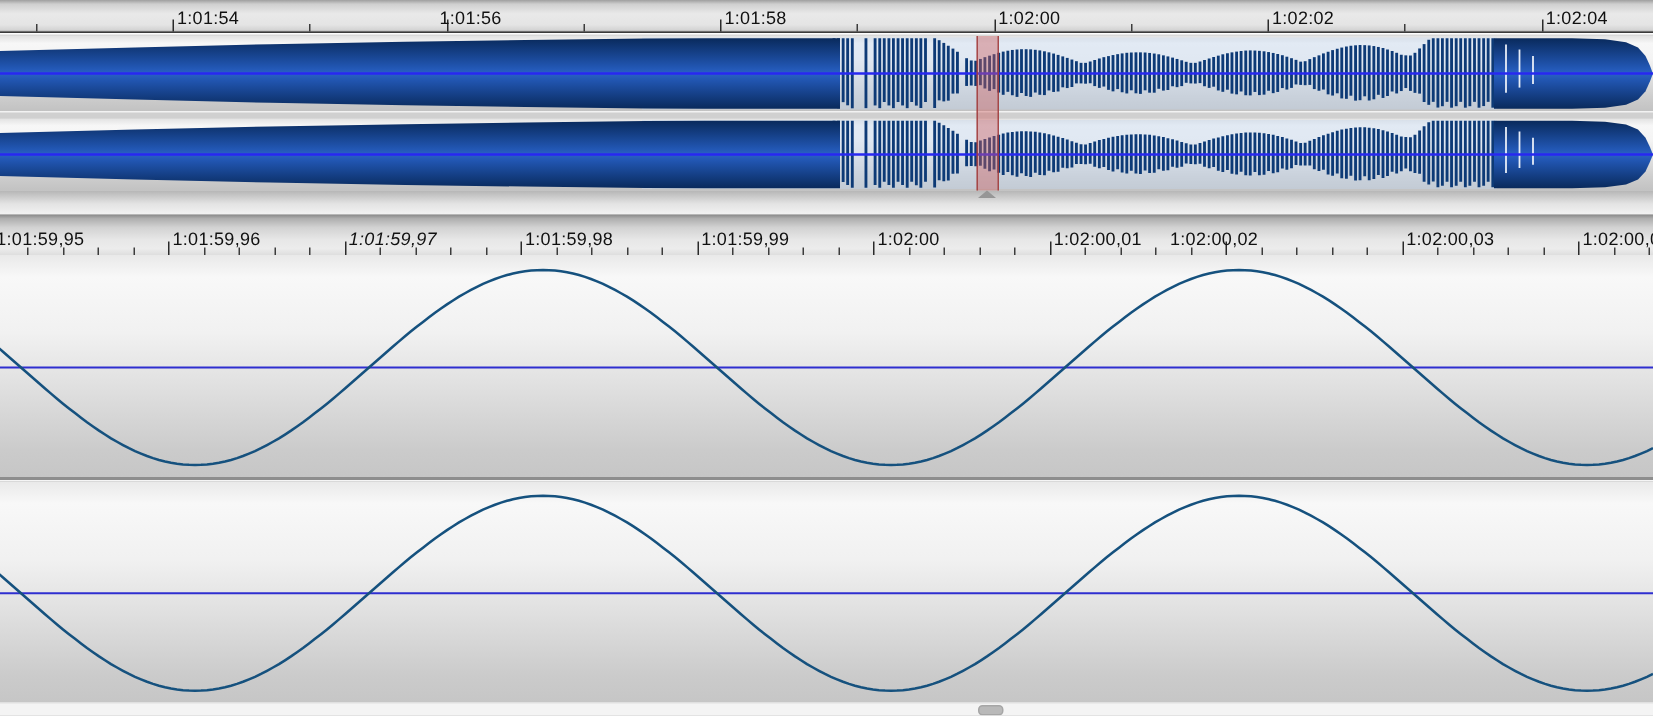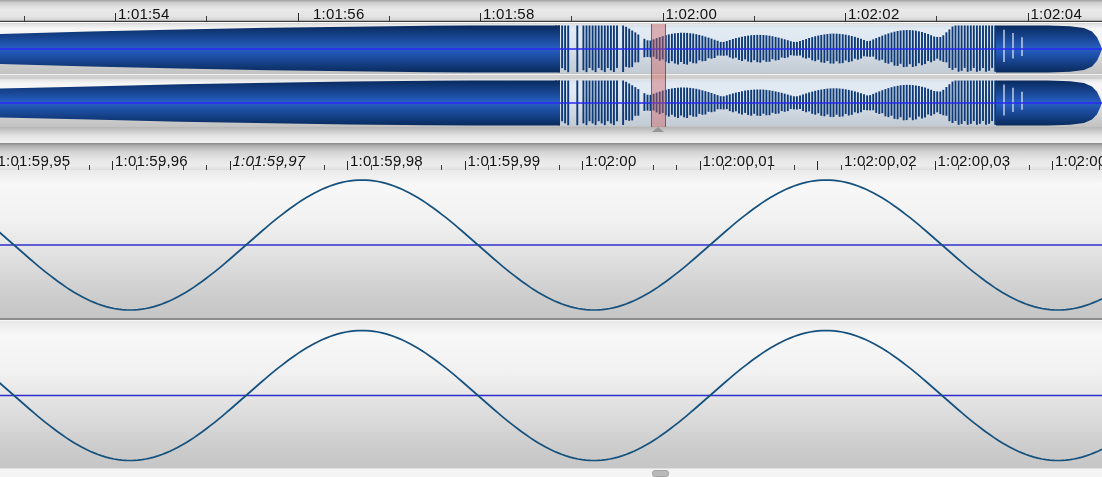--- a/index.html
+++ b/index.html
@@ -1,18 +1,18 @@
 <!DOCTYPE html>
 <html><head>
 <meta charset="utf-8">
 <style>
   html,body{margin:0;padding:0;background:#e9e9e9;}
   #app{
     position:relative;width:1102px;height:477px;overflow:hidden;
-    font-family:"Liberation Sans",sans-serif;font-size:15px;color:#141414;
+    font-family:"Liberation Sans",sans-serif;font-size:12px;color:#141414;
     background:#d8d8d8;user-select:none;
   }
   
   .ruler{position:absolute;left:0;width:1102px;overflow:hidden;}
   #ruler-overview{
     top:0;height:23px;
     background:linear-gradient(#9f9f9f 0%,#cfcfcf 12%,#e9e9e9 40%,#e4e4e4 72%,#d2d2d2 88%,#3a3a3a 93%,#3a3a3a 96%,#fdfdfd 97%,#fdfdfd 100%);
   }
   #ruler-zoom{
     top:143px;height:27px;
@@ -53,21 +53,21 @@
 </style>
 </head>
 <body>
 
 <div id="app">
 
   <div id="ruler-overview" class="ruler">
       <div class="tick" style="left: 115px; top: 13px; height: 8px;"></div>
       <span class="tick-label" style="left: 118px; top: 5px;">1:01:54</span>
       <div class="tick" style="left: 297.5px; top: 13px; height: 8px;"></div>
-      <span class="tick-label" style="left: 313px; top: 5px;">1:01:56</span>
+      <span class="tick-label" style="left: 293px; top: 5px;">1:01:56</span>
       <div class="tick" style="left: 480px; top: 13px; height: 8px;"></div>
       <span class="tick-label" style="left: 483px; top: 5px;">1:01:58</span>
       <div class="tick" style="left: 662.5px; top: 13px; height: 8px;"></div>
       <span class="tick-label" style="left: 665.5px; top: 5px;">1:02:00</span>
       <div class="tick" style="left: 845px; top: 13px; height: 8px;"></div>
       <span class="tick-label" style="left: 848px; top: 5px; text-align: center;">1:02:02</span>
       <div class="tick" style="left: 1027.5px; top: 13px; height: 8px;"></div>
       <span class="tick-label" style="left: 1030.5px; top: 5px;">1:02:04</span>
       <div class="tick" style="left: 23.8px; top: 16px; height: 5px; background: rgb(60, 60, 60);"></div>
       <div class="tick" style="left: 206.3px; top: 16px; height: 5px; background: rgb(60, 60, 60);"></div>
@@ -429,21 +429,21 @@
       <span class="tick-label" style="left: 232.5px; top: 9px; font-style: italic;">1:01:59,97</span>
       <div class="tick" style="left: 347px; top: 18px; height: 9px;"></div>
       <span class="tick-label" style="left: 350px; top: 9px;">1:01:59,98</span>
       <div class="tick" style="left: 464.5px; top: 18px; height: 9px;"></div>
       <span class="tick-label" style="left: 467.5px; top: 9px;">1:01:59,99</span>
       <div class="tick" style="left: 582px; top: 18px; height: 9px;"></div>
       <span class="tick-label" style="left: 585px; top: 9px;">1:02:00</span>
       <div class="tick" style="left: 699.5px; top: 18px; height: 9px;"></div>
       <span class="tick-label" style="left: 702.5px; top: 9px;">1:02:00,01</span>
       <div class="tick" style="left: 817px; top: 18px; height: 9px;"></div>
-      <span class="tick-label" style="left: 844px; top: 9px;">1:02:00,02</span>
+      <span class="tick-label" style="left: 780px; top: 9px;">1:02:00,02</span>
       <div class="tick" style="left: 934.5px; top: 18px; height: 9px;"></div>
       <span class="tick-label" style="left: 937.5px; top: 9px;">1:02:00,03</span>
       <div class="tick" style="left: 1052px; top: 18px; height: 9px;"></div>
       <span class="tick-label" style="left: 1055px; top: 9px;">1:02:00,04</span>
       <div class="tick" style="left: 18px; top: 22px; height: 5px; background: rgb(60, 60, 60);"></div>
       <div class="tick" style="left: 41.5px; top: 22px; height: 5px; background: rgb(60, 60, 60);"></div>
       <div class="tick" style="left: 65px; top: 22px; height: 5px; background: rgb(60, 60, 60);"></div>
       <div class="tick" style="left: 88.5px; top: 22px; height: 5px; background: rgb(60, 60, 60);"></div>
       <div class="tick" style="left: 135.5px; top: 22px; height: 5px; background: rgb(60, 60, 60);"></div>
       <div class="tick" style="left: 159px; top: 22px; height: 5px; background: rgb(60, 60, 60);"></div>

